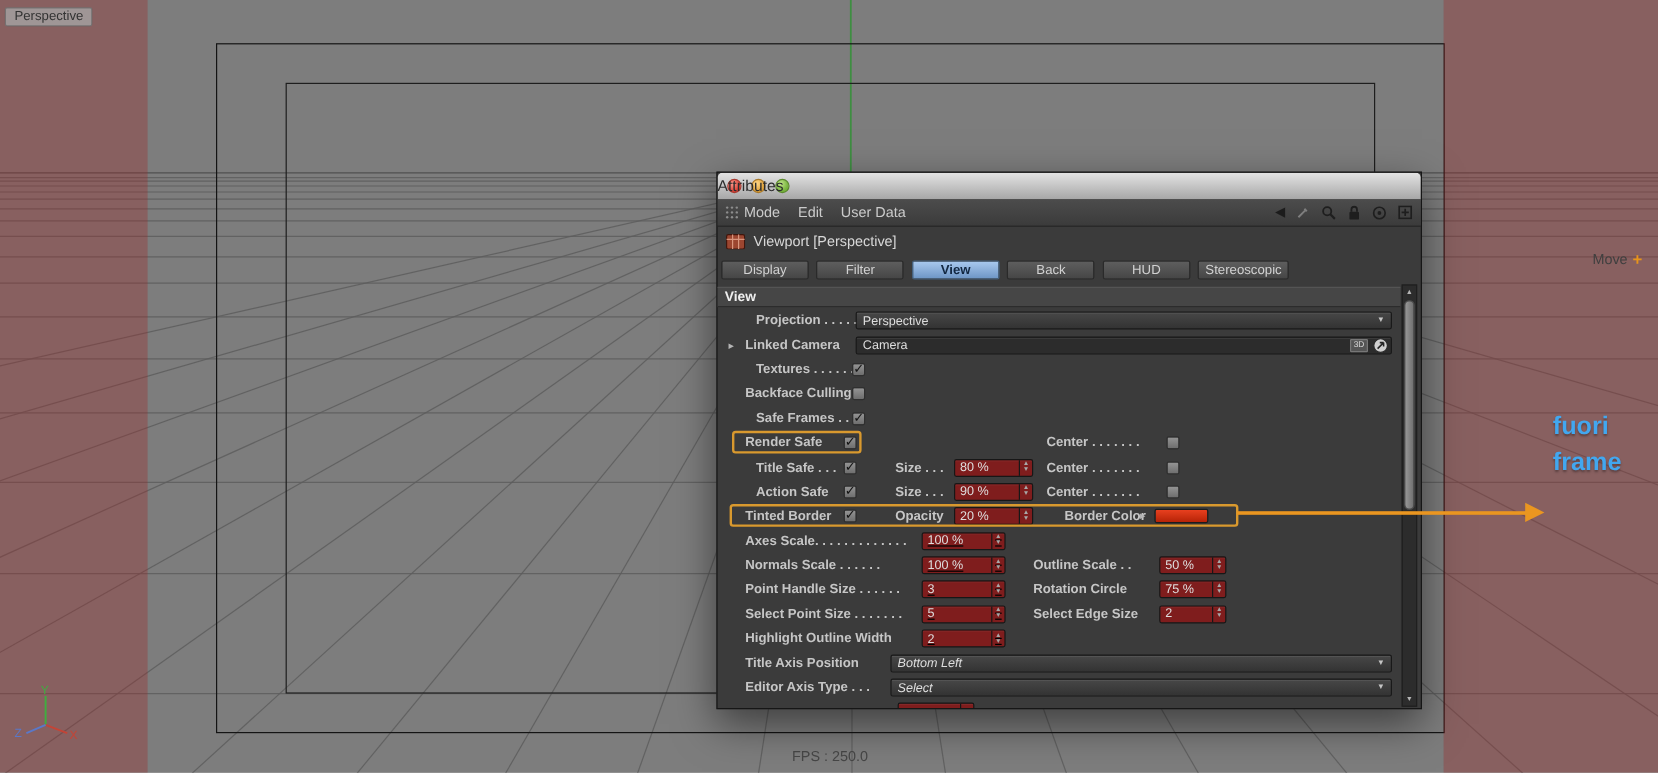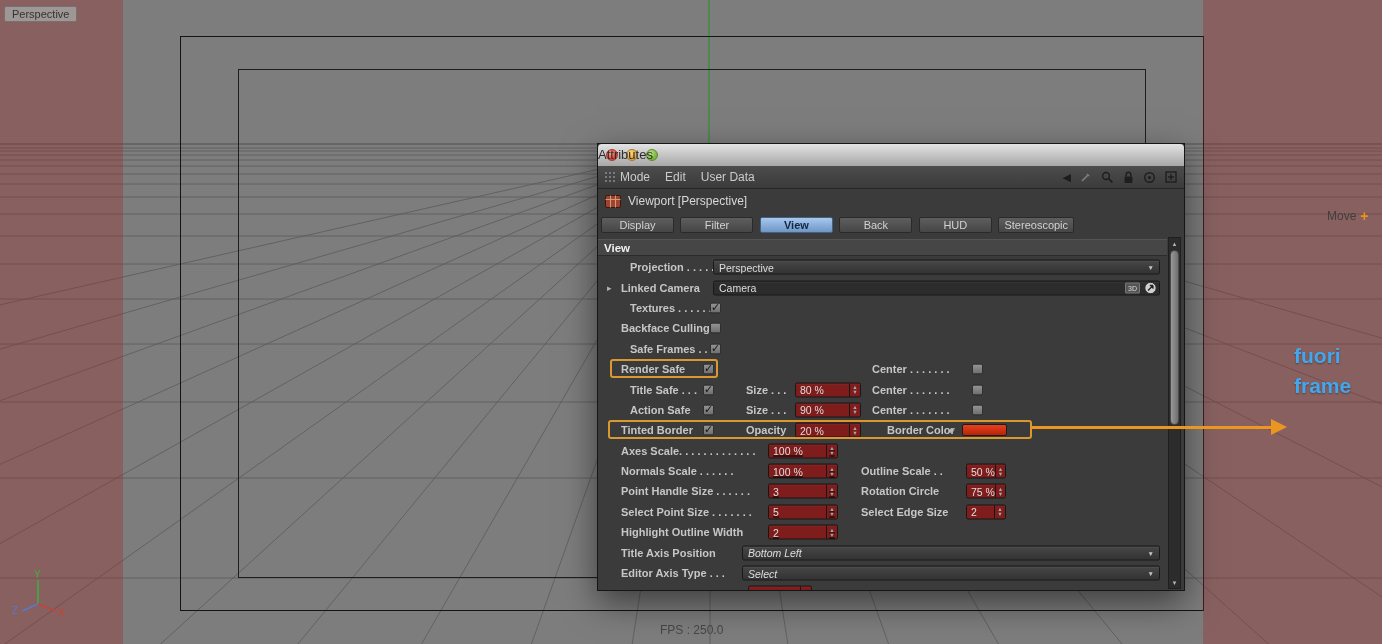--- a/index.html
+++ b/index.html
@@ -77,21 +77,21 @@
   .c-slbl{left:148px;}
   .c-sstep{left:197px;width:66px;}
   .c-clbl{left:274px;}
   .c-ccheck{left:374px;}
   .c-blbl{left:289px;}
   .c-barrow{left:352px;font-size:9px;color:#b5b5b5;}
   .c-swatch{left:364px;width:45px;height:12px;background:linear-gradient(#e8401f,#b62307);
             border:1px solid #1c1c1c;border-radius:2px;}
   .c-mstep{left:170px;width:70px;text-decoration:underline;}
   .c-rlbl{left:263px;}
-  .c-rstep{left:368px;width:40px;}
+  .c-rstep{left:368px;width:56px;}
   .c-pstep{left:150px;width:64px;}
 
   .dropdown,.field{height:15px;display:flex;align-items:center;padding:0 5px;border-radius:2px;
             border:1px solid #191919;box-shadow:inset 0 1px 0 rgba(255,255,255,.07);}
   .dropdown{background:linear-gradient(#474747,#333333);}
   .field{background:#2c2c2c;padding-right:2px;}
   .ddval,.fval{flex:1;font-size:10.5px;color:#dedede;white-space:nowrap;overflow:hidden;}
   .caret{font-size:6.5px;color:#c6c6c6;margin-left:4px;}
   .tools{display:flex;gap:4px;align-items:center;}
   .tool3d{font-size:7px;color:#d8d8d8;background:#555;border:1px solid #777;border-radius:1px;

